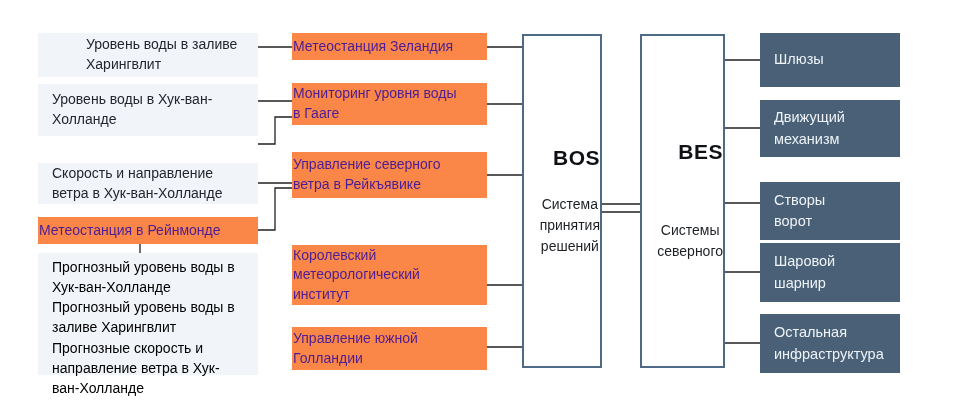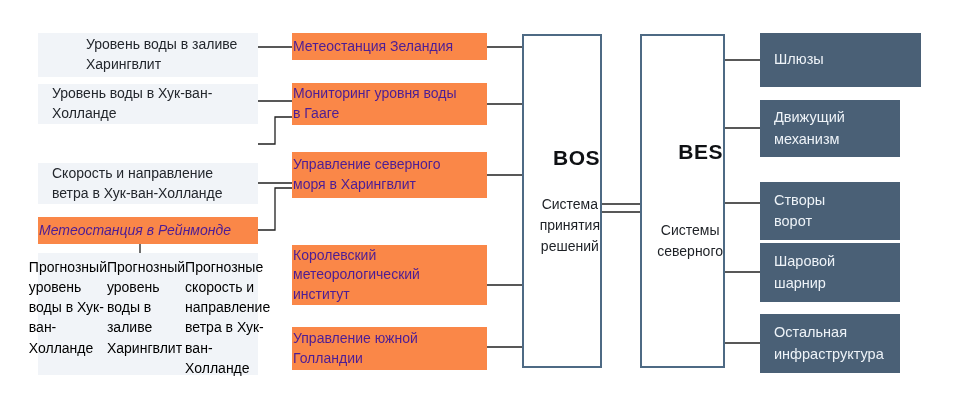--- a/index.html
+++ b/index.html
@@ -26,21 +26,21 @@
     font-size:14px;line-height:1.4;
     color:#23272d;
     white-space:pre-line;
   }
   .node .lbl{white-space:pre-line;}
   .panel{background:var(--panel);padding:2px 10px 2px 14px;}
   .source{background:var(--orange);padding:2px 10px 2px 1px;color:#4c1d95;}
   .output{background:var(--slate);color:#eef3f8;padding:2px 8px 2px 14px;font-size:14.5px;line-height:1.45;}
   .forecast{
     background:var(--panel);
-    display:flex;justify-content:center;
+    display:flex;flex-direction:column;justify-content:flex-start;
     padding:4px 11px 4px 14px;
     font-size:14px;line-height:1.44;
   }
   .sysbox{
     position:absolute;
     background:#ffffff;
     border:2.5px solid var(--outline);
     display:flex;flex-direction:column;align-items:flex-end;justify-content:center;
     text-align:center;
   }
@@ -70,29 +70,29 @@
     <polyline points="725,128 760,128"></polyline>
     <polyline points="725,203 760,203"></polyline>
     <polyline points="725,272 760,272"></polyline>
     <polyline points="725,343 760,343"></polyline>
   </svg>
 
   <div class="node panel" style="left:38px;top:33px;width:220px;height:44px;padding-left:48px;">
     <span class="lbl">Уровень воды в заливе
 Харингвлит</span>
   </div>
-  <div class="node panel" style="left:38px;top:84px;width:220px;height:40px;">
+  <div class="node panel" style="left:38px;top:84px;width:220px;height:52px;">
     <span class="lbl">Уровень воды в Хук-ван-
 Холланде</span>
   </div>
   <div class="node panel" style="left:38px;top:163px;width:220px;height:41px;">
     <span class="lbl">Скорость и направление
 ветра в Хук-ван-Холланде</span>
   </div>
-  <div class="node source" style="left:38px;top:217px;width:220px;height:27px;font-style:italic;">
+  <div class="node source" style="left:38px;top:217px;width:220px;height:27px;">
     <span class="lbl">Метеостанция в Рейнмонде</span>
   </div>
   <div class="forecast" style="position:absolute;left:38px;top:253px;width:220px;height:122px;">
     <span class="lbl">Прогнозный уровень воды в
 Хук-ван-Холланде</span>
     <span class="lbl">Прогнозный уровень воды в
 заливе Харингвлит</span>
     <span class="lbl">Прогнозные скорость и
 направление ветра в Хук-
 ван-Холланде</span>
@@ -100,21 +100,21 @@
 
   <div class="node source" style="left:292px;top:33px;width:195px;height:27px;">
     <span class="lbl">Метеостанция Зеландия</span>
   </div>
   <div class="node source" style="left:292px;top:83px;width:195px;height:42px;">
     <span class="lbl">Мониторинг уровня воды
 в Гааге</span>
   </div>
   <div class="node source" style="left:292px;top:152px;width:195px;height:46px;">
     <span class="lbl">Управление северного
-моря в Харингвлит</span>
+ветра в Рейкъявике</span>
   </div>
   <div class="node source" style="left:292px;top:245px;width:195px;height:60px;">
     <span class="lbl">Королевский
 метеорологический
 институт</span>
   </div>
   <div class="node source" style="left:292px;top:327px;width:195px;height:43px;">
     <span class="lbl">Управление южной
 Голландии</span>
   </div>
@@ -125,21 +125,21 @@
 принятия
 решений</span>
   </div>
 
   <div class="sysbox" style="left:640px;top:34px;width:85px;height:334px;gap:32px;">
     <span class="systitle">BES</span>
     <span class="syssub">Системы
 северного</span>
   </div>
 
-  <div class="node output" style="left:760px;top:33px;width:161px;height:54px;">
+  <div class="node output" style="left:760px;top:33px;width:140px;height:54px;">
     <span class="lbl">Шлюзы</span>
   </div>
   <div class="node output" style="left:760px;top:100px;width:140px;height:57px;">
     <span class="lbl">Движущий
 механизм</span>
   </div>
   <div class="node output" style="left:760px;top:182px;width:140px;height:58px;">
     <span class="lbl">Створы
 ворот</span>
   </div>

